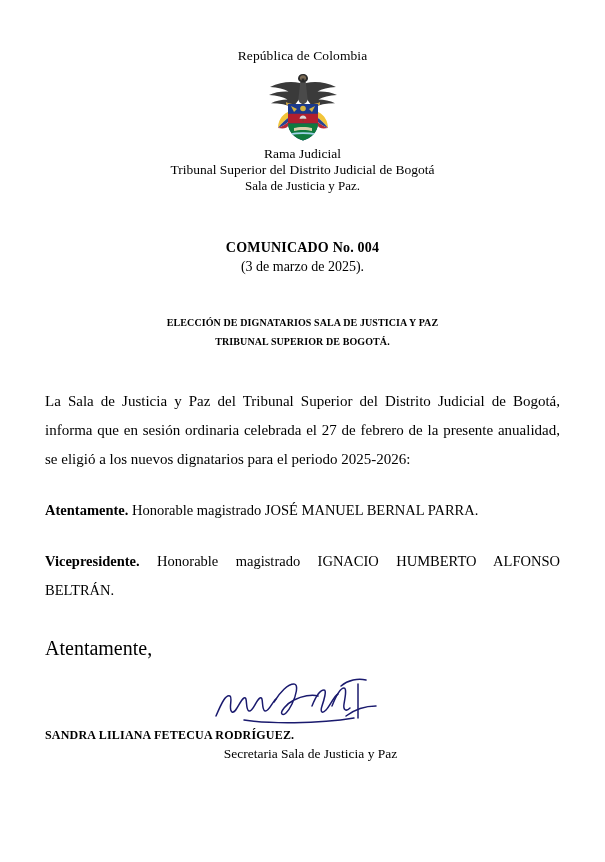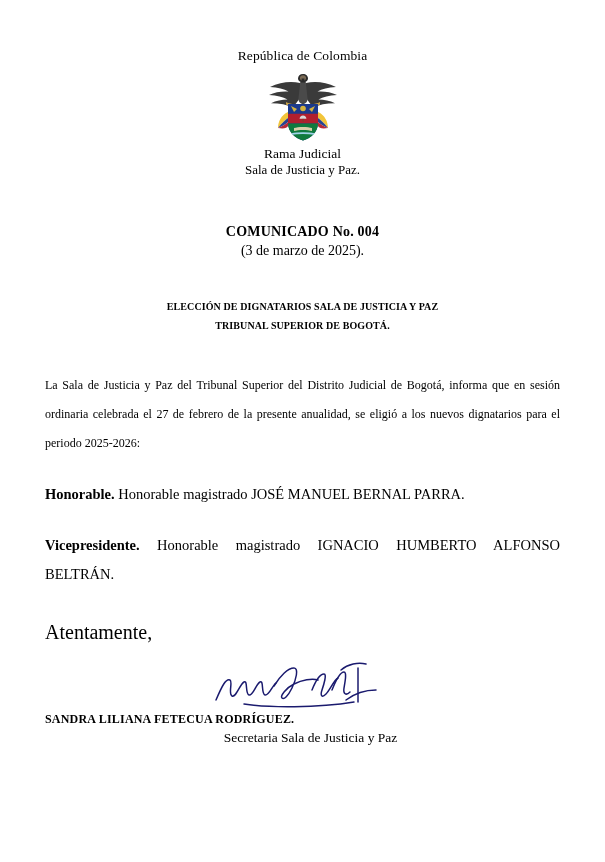--- a/index.html
+++ b/index.html
@@ -62,21 +62,21 @@
   }
   .title-block {
     margin-top: 38px;
     font-size: 10px;
     font-weight: bold;
     line-height: 19px;
     letter-spacing: 0.1px;
   }
   .body-para {
     margin-top: 36px;
-    font-size: 12px;
+    font-size: 15px;
     line-height: 29px;
     text-align: justify;
     text-justify: inter-word;
   }
   .dignatario {
     margin-top: 22px;
     font-size: 14.5px;
     line-height: 29px;
     text-align: justify;
     text-justify: inter-word;
@@ -162,34 +162,35 @@
         <path d="M28 50 C25 52 22 55 18 60 C23 58 26 56 28 54 Z" fill="#1b3a8c"></path>
         <path d="M28 54 C26 56 23 58 18 60 C24 61 27 60 28 58 Z" fill="#b01f2e"></path>
         <path d="M58 44 C65 47 68 54 68 60 C64 55 61 52 58 50 Z" fill="#f2c230"></path>
         <path d="M58 50 C61 52 64 55 68 60 C63 58 60 56 58 54 Z" fill="#1b3a8c"></path>
         <path d="M58 54 C60 56 63 58 68 60 C62 61 59 60 58 58 Z" fill="#b01f2e"></path>
       </g>
     </svg>
   </div>
 
   <div class="center rama">Rama Judicial</div>
+  <div class="center tribunal">Tribunal Superior del Distrito Judicial de Bogotá</div>
   <div class="center sala">Sala de Justicia y Paz.</div>
 
   <div class="center comunicado">COMUNICADO No.  004</div>
   <div class="center fecha">(3 de marzo de 2025).</div>
 
   <div class="center title-block">
     <div>ELECCIÓN DE DIGNATARIOS SALA DE JUSTICIA Y PAZ</div>
     <div>TRIBUNAL SUPERIOR DE BOGOTÁ.</div>
   </div>
 
   <div class="body-para">La Sala de Justicia y Paz del Tribunal Superior del Distrito Judicial de Bogotá, informa que en sesión ordinaria celebrada el 27 de febrero de la presente anualidad, se eligió a los nuevos dignatarios para el periodo 2025-2026:</div>
 
   <div class="dignatario">
-    <b>Honorable.</b><span> Honorable magistrado JOSÉ MANUEL BERNAL PARRA.</span>
+    <b>Atentamente.</b><span> Honorable magistrado JOSÉ MANUEL BERNAL PARRA.</span>
   </div>
 
   <div class="dignatario">
     <b>Vicepresidente.</b><span> Honorable magistrado IGNACIO HUMBERTO ALFONSO BELTRÁN.</span>
   </div>
 
   <div class="atentamente">Atentamente,</div>
 
   <div class="sign-area">
     <svg class="signature" viewBox="0 0 190 62" xmlns="http://www.w3.org/2000/svg" aria-hidden="true">

